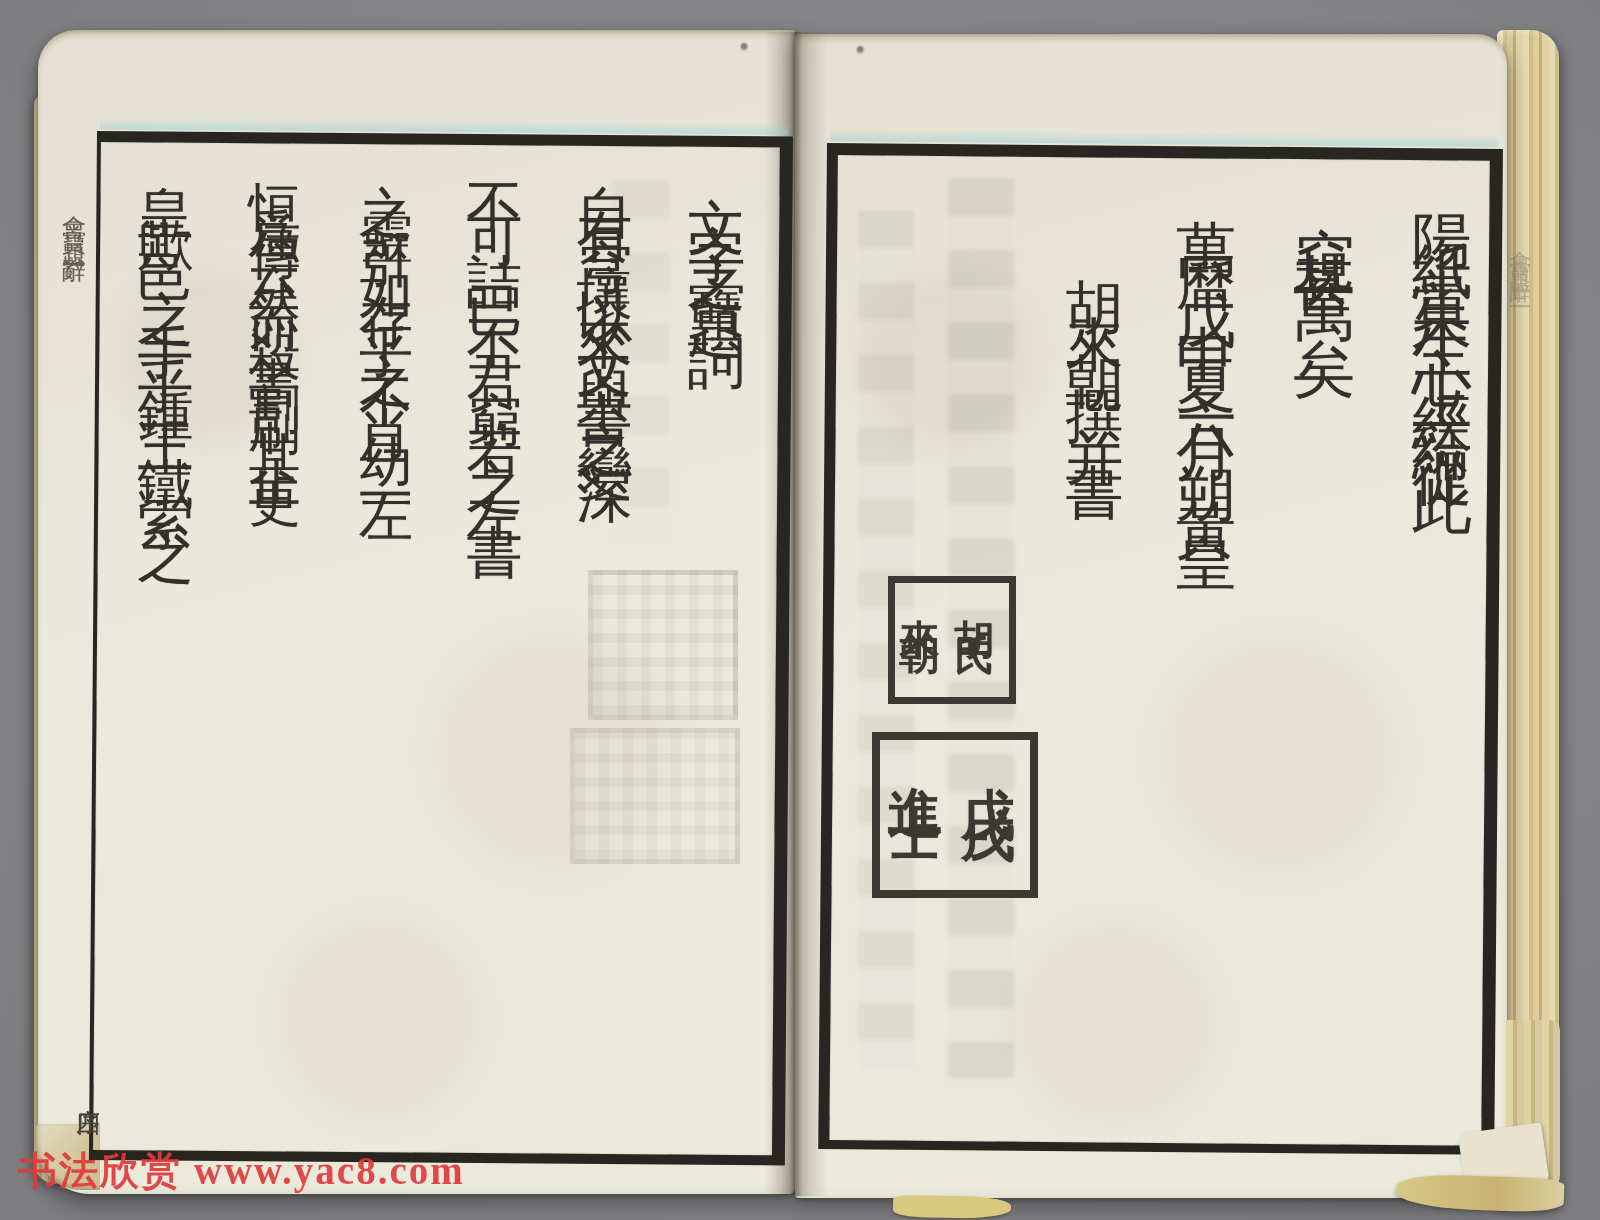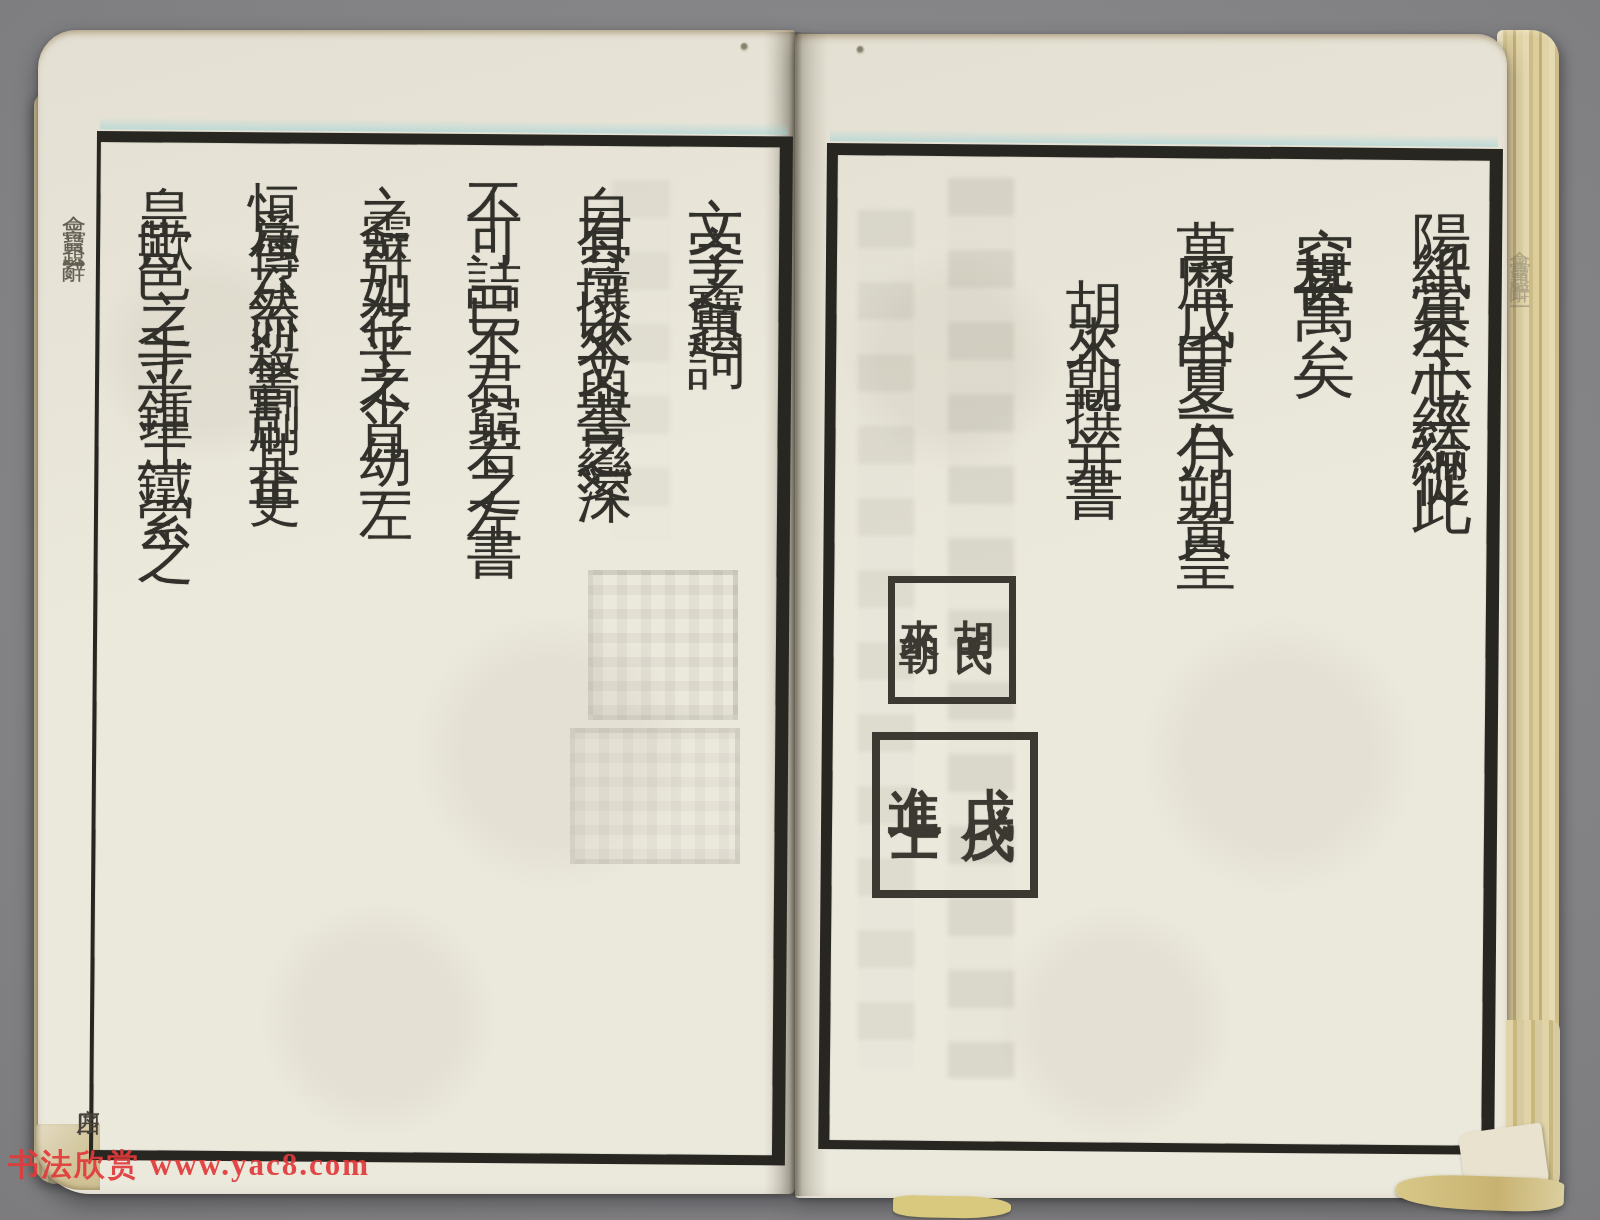--- a/index.html
+++ b/index.html
@@ -122,23 +122,23 @@
     transform:rotate(1deg);border-radius:20% 40% 45% 30%;
     box-shadow:0 2px 3px rgba(50,48,40,.45);}
   .damage-edge-wide{left:1506px;top:1020px;width:54px;height:180px;
     background:repeating-linear-gradient(90deg,#e0d3a6 0 7px,#c9b87e 7px 11px,#d8caa0 11px 18px);
     border-radius:0 10px 26px 4px;}
   .corner-stack-bl{left:36px;top:1124px;width:64px;height:66px;
     background:linear-gradient(135deg,#e4dcc4,#cfc194 70%);
     border-radius:4px 0 0 46px;box-shadow:inset 2px -2px 4px rgba(100,85,45,.4);}
   
   .watermark{
-    position:absolute;left:8px;top:1144px;
+    position:absolute;left:18px;top:1144px;
     font-family:"Liberation Serif","DejaVu Serif",serif;font-weight:bold;
-    font-size:31px;letter-spacing:2px;color:#e13a3a;opacity:.92;white-space:nowrap;
+    font-size:39px;letter-spacing:2px;color:#e13a3a;opacity:.92;white-space:nowrap;
   }
 </style>
 </head>
 <body>
 
 <div class="scene">
 
   <div class="fore-edge-left"></div>
   <div class="fore-edge-right"></div>
   <div class="page page-left"></div>

